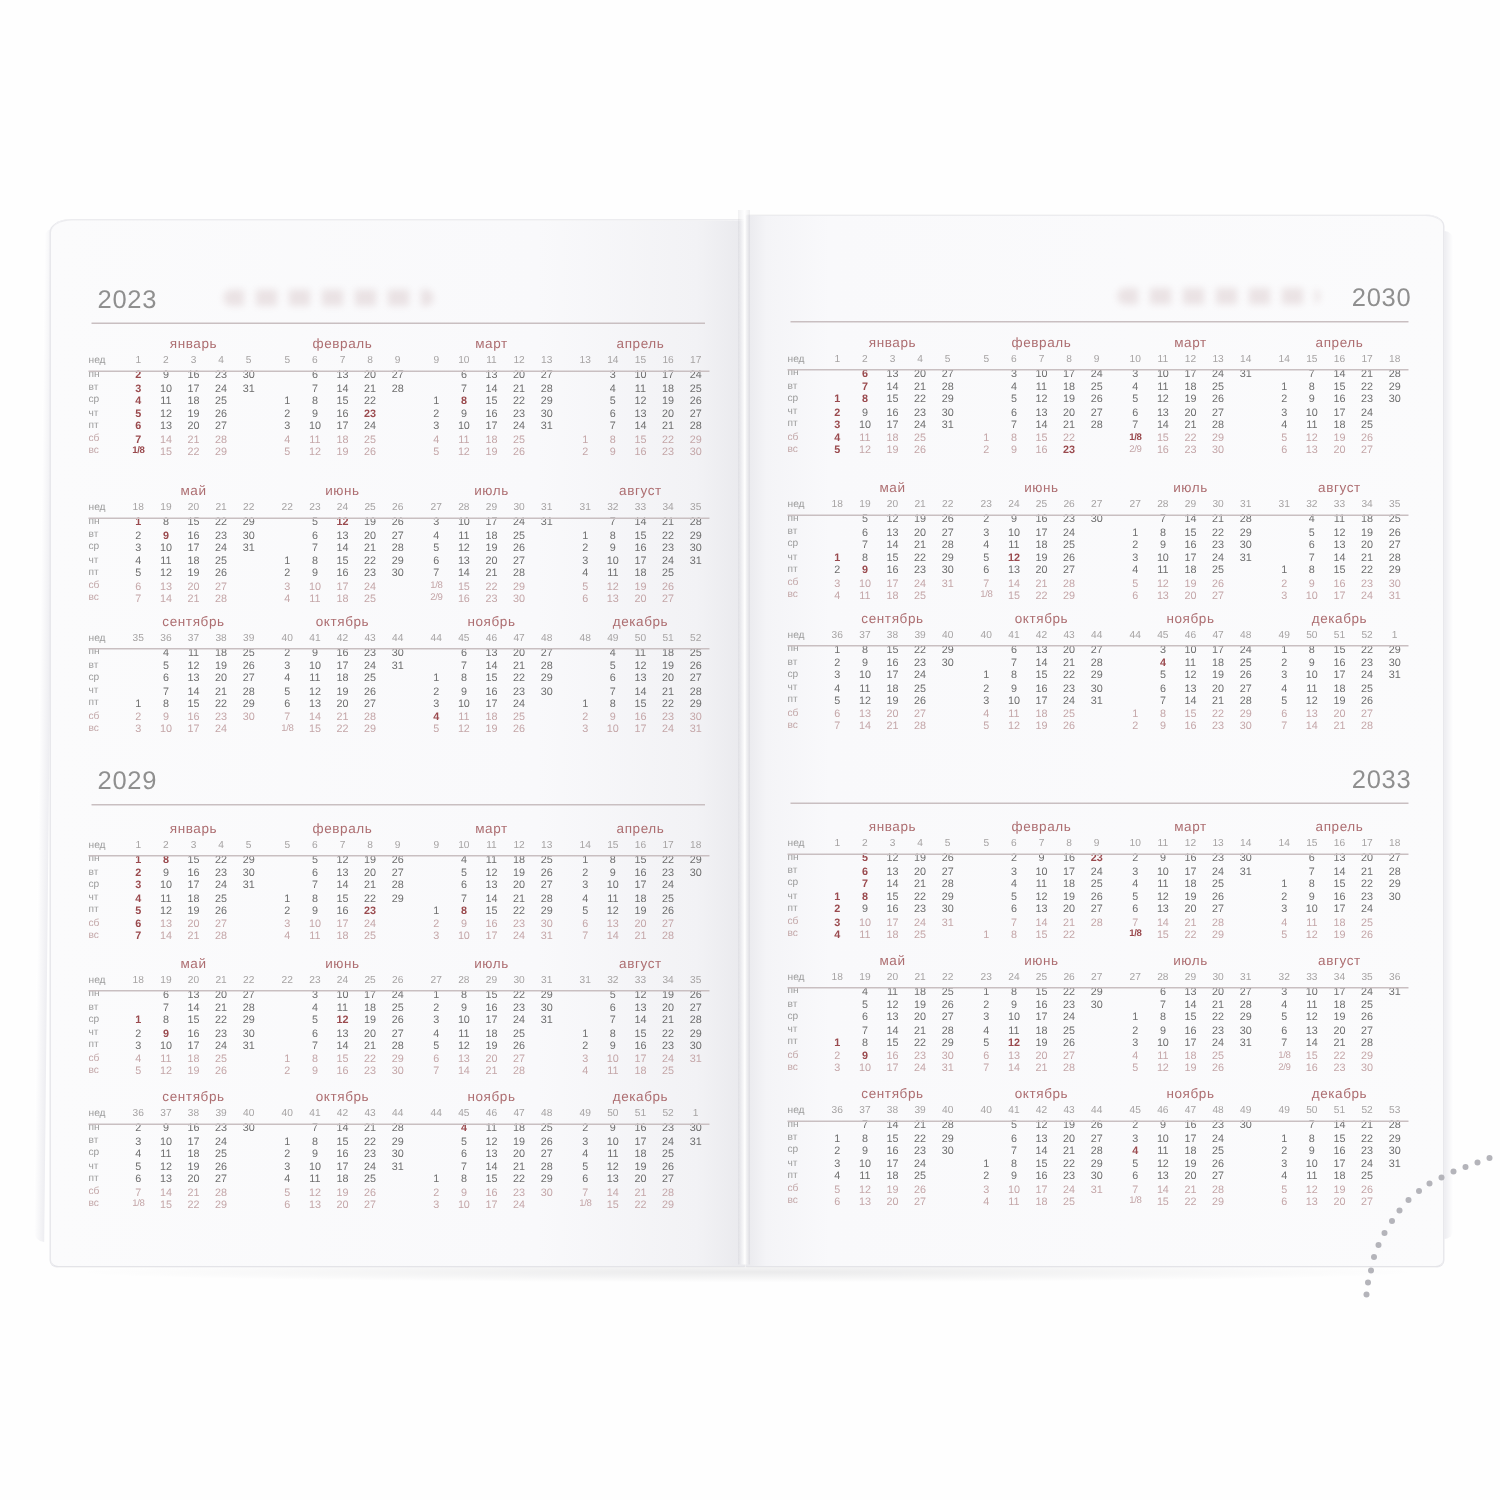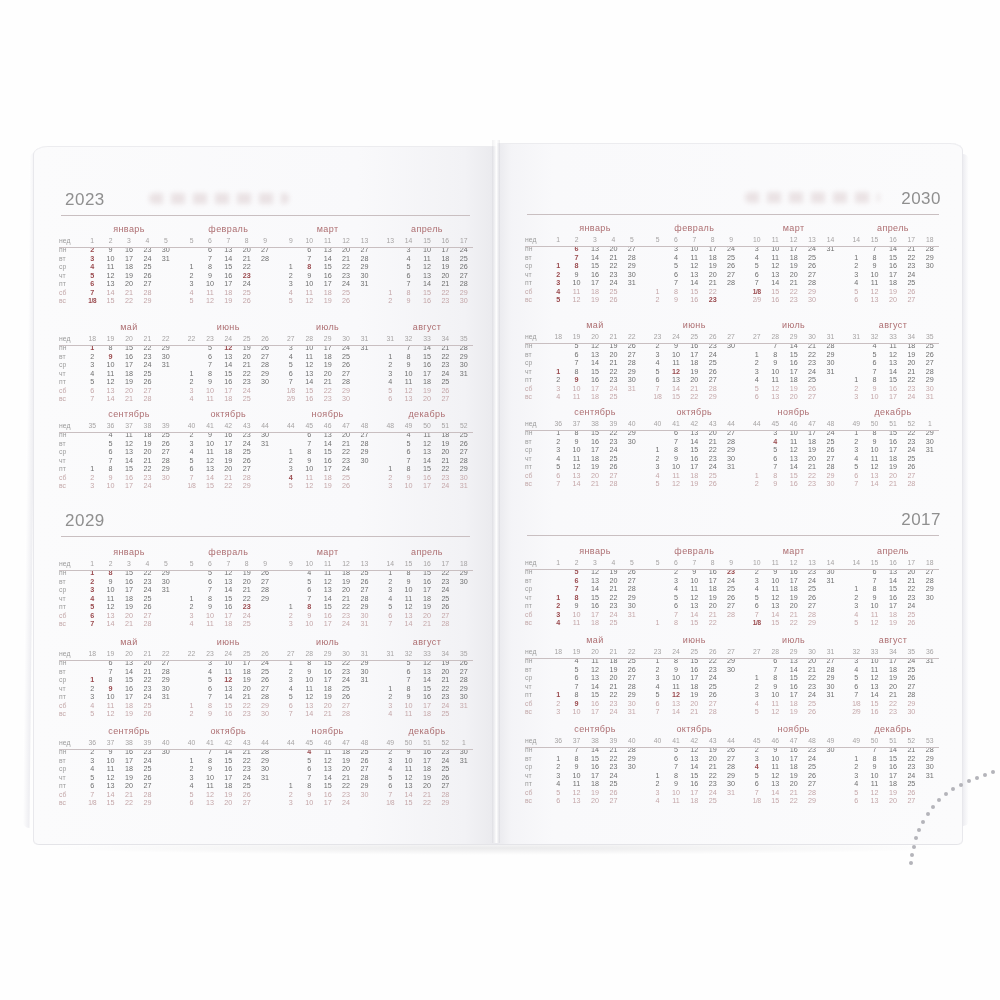--- a/index.html
+++ b/index.html
@@ -1816,21 +1816,21 @@
                 <div class="dc we" style="color: rgb(196, 166, 168);">14</div>
                 <div class="dc we" style="color: rgb(196, 166, 168);">21</div>
                 <div class="dc we" style="color: rgb(196, 166, 168);">28</div>
                 <div class="dc we" style="color: rgb(196, 166, 168);"></div>
               </div>
             </div>
           </div>
           <div class="band-rule" style="background: rgb(201, 191, 193);"></div>
         </div>
 
-      <div class="year" style="right: 21px; top: 366px; color: rgb(143, 143, 143);">2017</div>
+      <div class="year" style="right: 21px; top: 366px; color: rgb(143, 143, 143);">2033</div>
       <div class="year-rule" style="left: 30px; top: 391px; width: 412px; background: rgb(201, 191, 193);"></div>
       <div class="band" style="left:28px;top:401px;">
           <div class="rowlabels">
             <div class="rl rl-ned" style="color: rgb(156, 156, 156);">нед</div>
             <div class="rl" style="color: rgb(156, 156, 156);">пн</div>
             <div class="rl" style="color: rgb(156, 156, 156);">вт</div>
             <div class="rl" style="color: rgb(156, 156, 156);">ср</div>
             <div class="rl" style="color: rgb(156, 156, 156);">чт</div>
             <div class="rl" style="color: rgb(156, 156, 156);">пт</div>
             <div class="rl" style="color: rgb(194, 166, 167);">сб</div>

